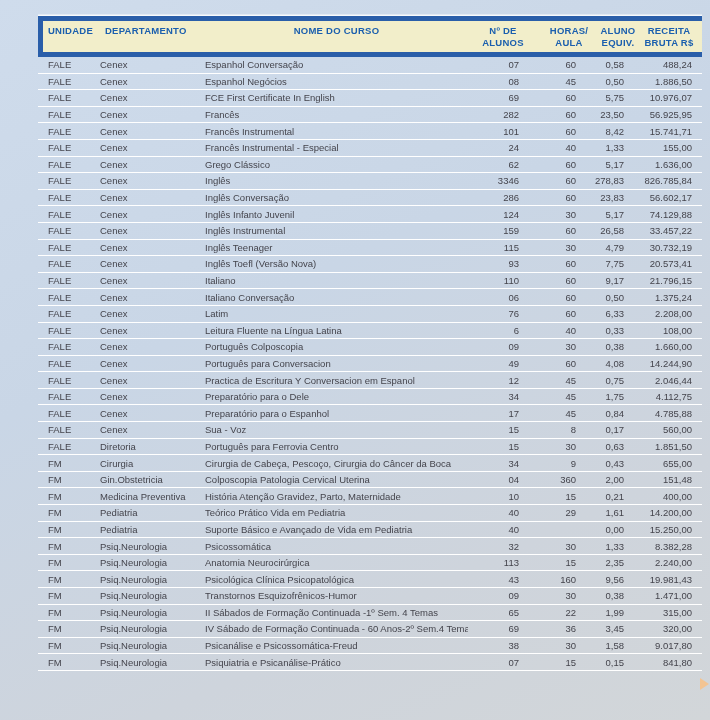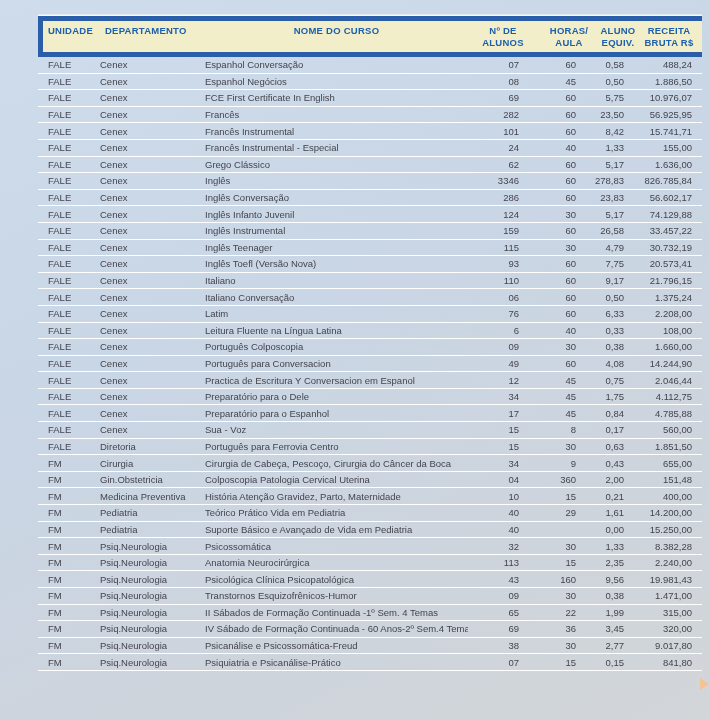--- a/index.html
+++ b/index.html
@@ -451,21 +451,21 @@
     <div class="c c6">3,45</div>
     <div class="c c7">320,00</div>
   </div>
 
   <div class="row">
     <div class="c c1">FM</div>
     <div class="c c2">Psiq.Neurologia</div>
     <div class="c c3">Psicanálise e Psicossomática-Freud</div>
     <div class="c c4">38</div>
     <div class="c c5">30</div>
-    <div class="c c6">2,77</div>
+    <div class="c c6">1,58</div>
     <div class="c c7">9.017,80</div>
   </div>
 
   <div class="row">
     <div class="c c1">FM</div>
     <div class="c c2">Psiq.Neurologia</div>
     <div class="c c3">Psiquiatria e Psicanálise-Prático</div>
     <div class="c c4">07</div>
     <div class="c c5">15</div>
     <div class="c c6">0,15</div>

